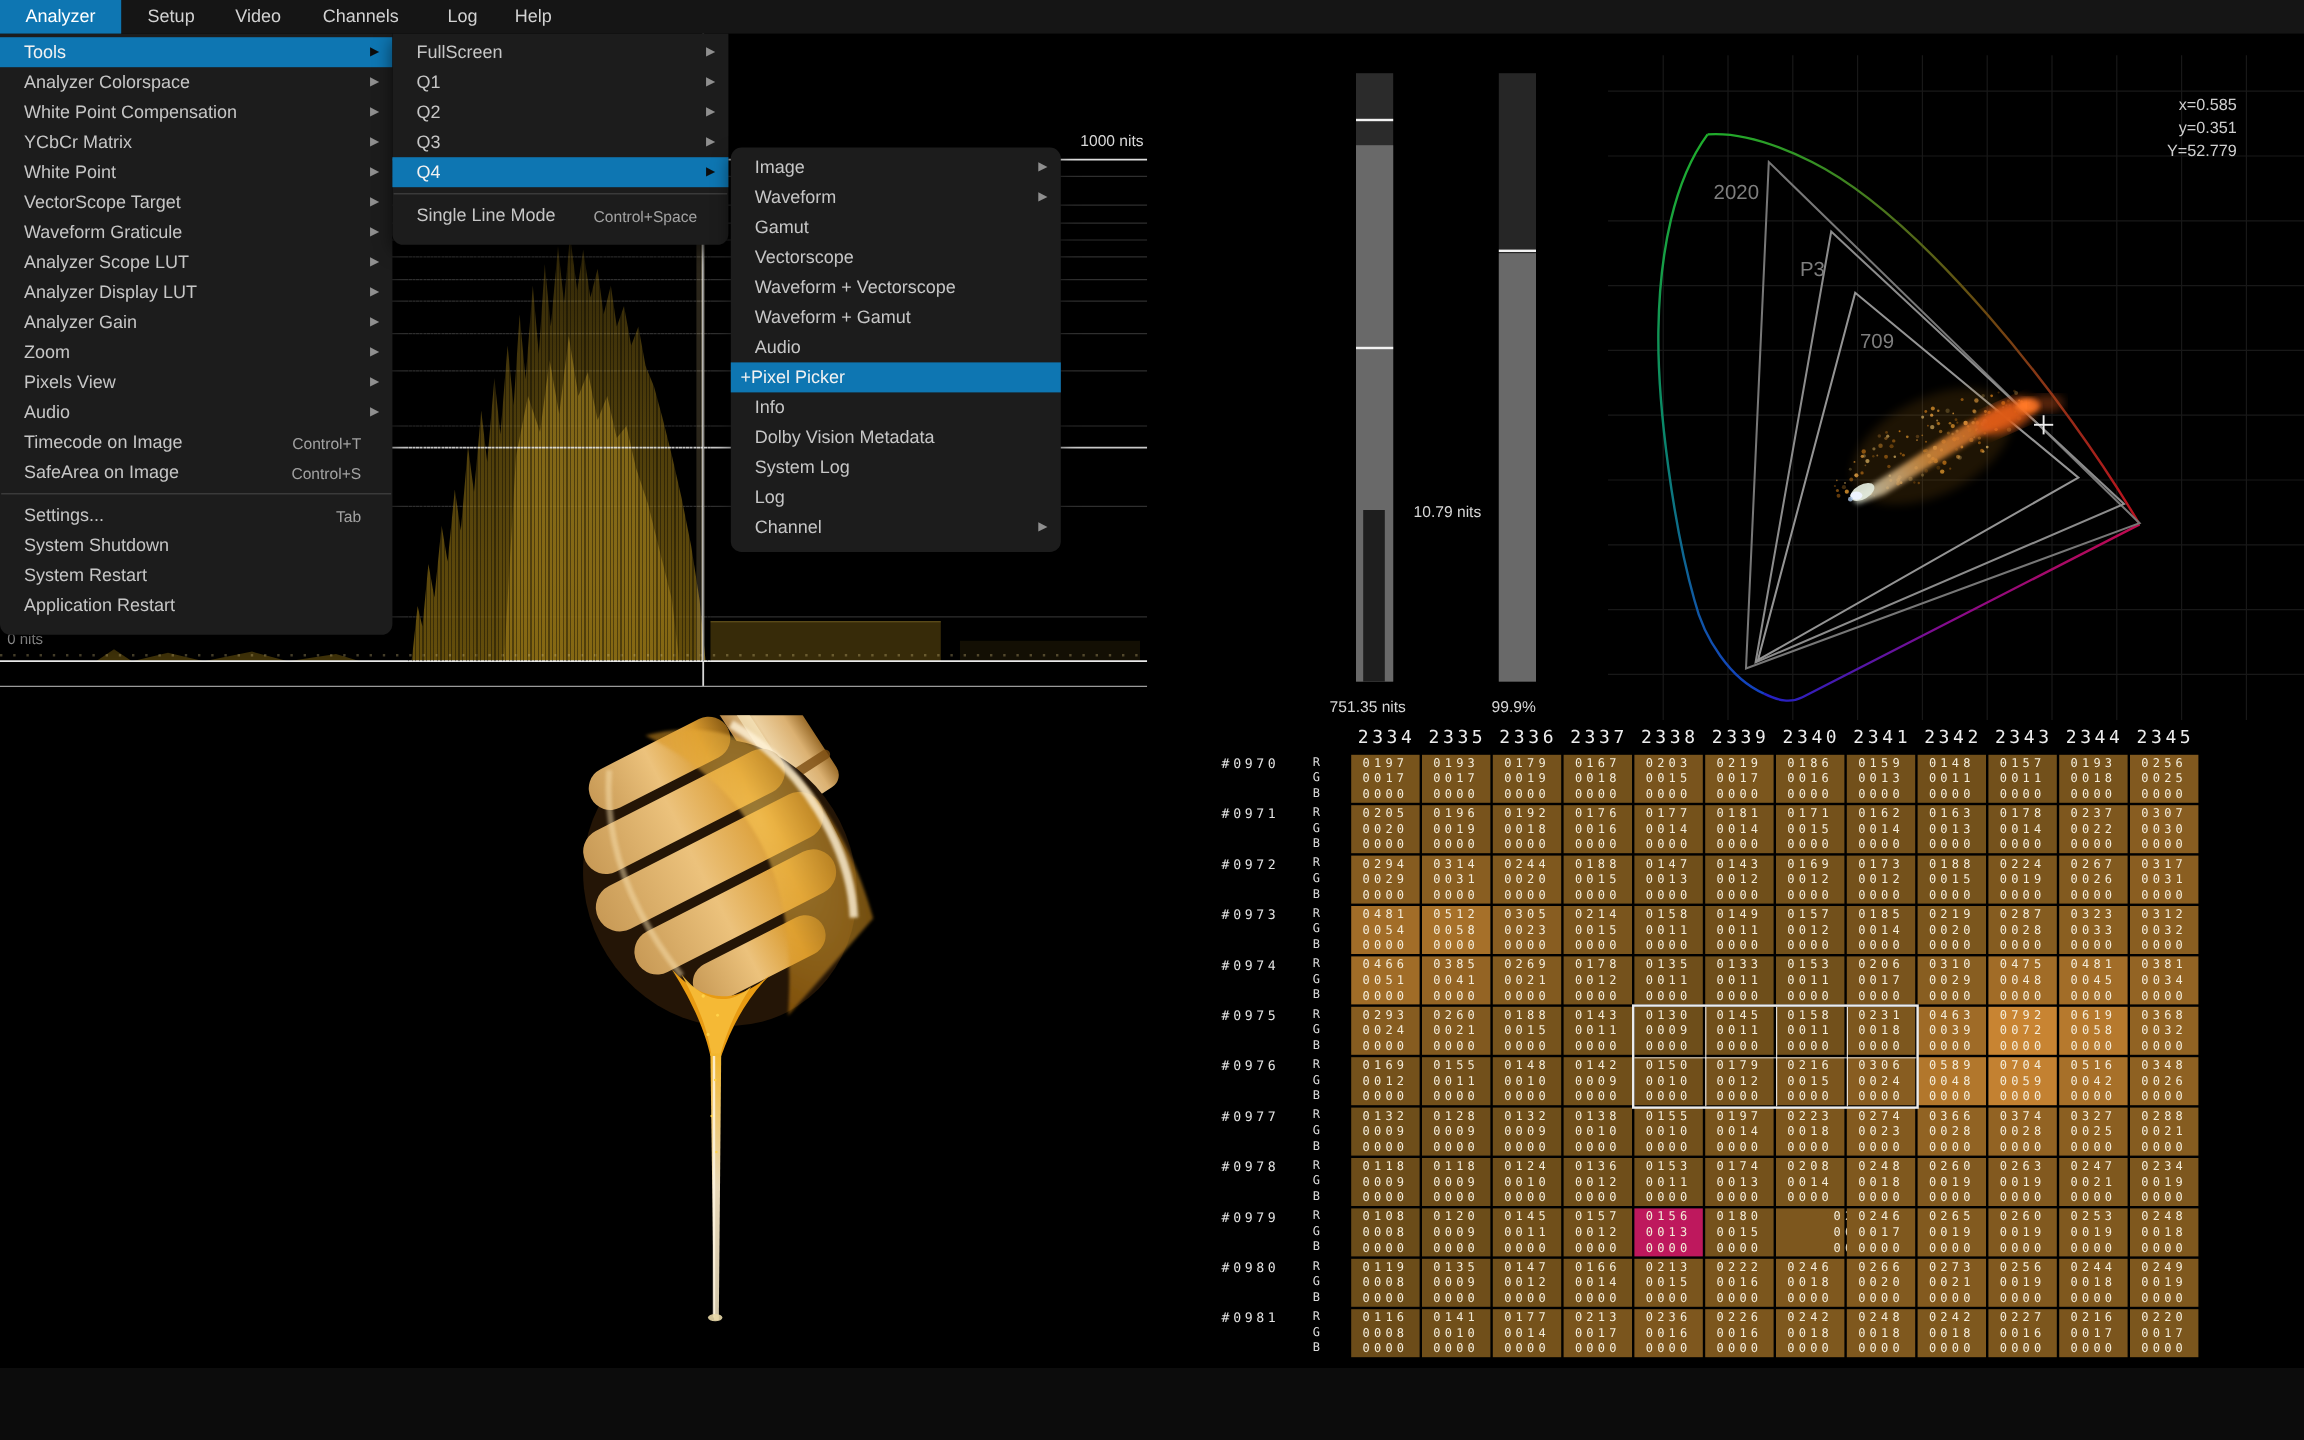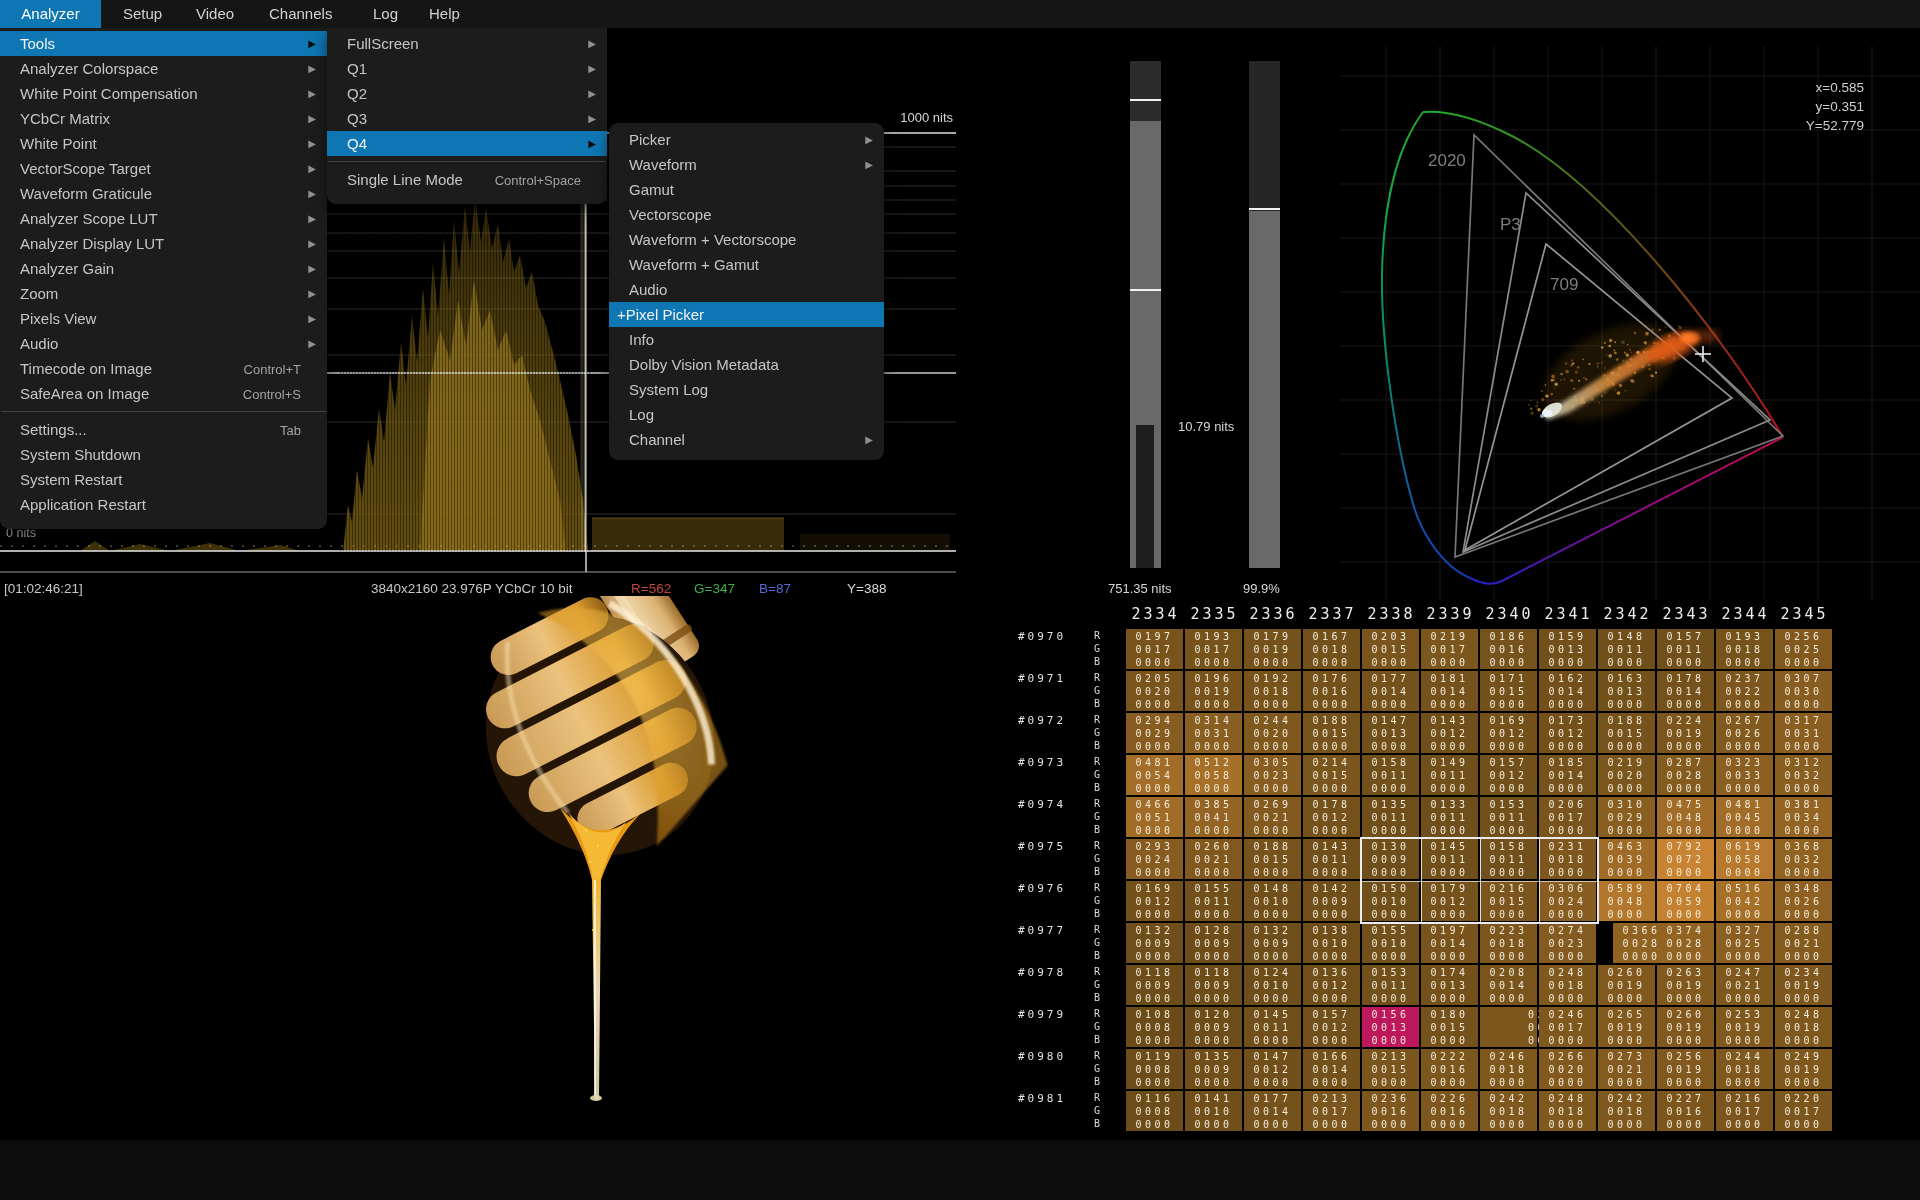--- a/index.html
+++ b/index.html
@@ -95,28 +95,20 @@
     <line x1="0" y1="551" x2="956" y2="551" stroke="#e9e9e9" stroke-width="1.5"></line>
 
     <line x1="0" y1="373" x2="956" y2="373" stroke="rgba(235,235,235,0.85)" stroke-width="1.3"></line>
     <line x1="586" y1="28" x2="586" y2="572" stroke="rgba(240,240,240,0.9)" stroke-width="1.5"></line>
     <line x1="0" y1="572" x2="956" y2="572" stroke="#9a9a9a" stroke-width="1"></line>
   </svg>
   <div class="abs" id="wf-striation"></div>
   <div class="abs wf-label" style="right:967px;top:110px;">1000 nits</div>
   <div class="abs wf-label" style="left:6px;top:526px;font-size:12.5px;color:#b9b9b9;">0 nits</div>
 
-  <div class="abs" id="status-bar" style="left:0;top:581px;width:956px;height:16px;z-index:4;">
-    <span style="left:4px;color:#c9c9c9;">[01:02:46:21]</span>
-    <span style="left:371px;color:#c9c9c9;">3840x2160 23.976P YCbCr 10 bit</span>
-    <span style="left:631px;color:#c0453a;">R=562</span>
-    <span style="left:694px;color:#3fae4a;">G=347</span>
-    <span style="left:759px;color:#5569d6;">B=87</span>
-    <span style="left:847px;color:#d9d9d9;">Y=388</span>
-  </div>
 
   <div>
     <div class="meter-track" style="left:1130px;top:61px;width:31px;height:507px;">
       <div class="meter-fill" style="top:60px;bottom:0;"></div>
       <div class="meter-line" style="top:38px;"></div>
       <div class="meter-line" style="top:228px;"></div>
       <div class="meter-inner" style="left:6px;right:7px;top:364px;bottom:0;"></div>
     </div>
     <div class="abs meter-cap" style="left:1178px;top:419px;text-align:right;">10.79 nits</div>
     <div class="abs meter-cap" style="left:1108px;top:581px;">751.35 nits</div>
@@ -541,21 +533,21 @@
       <div class="pg-rowlab" style="top: 324px;">#0977</div>
       <div class="pg-chan" style="top: 323px;">R<br>G<br>B</div>
       <div class="pg-cell" style="left: 110px; top: 323px; background: rgb(110, 78, 26);">0132<br>0009<br>0000</div>
       <div class="pg-cell" style="left: 169px; top: 323px; background: rgb(110, 77, 26);">0128<br>0009<br>0000</div>
       <div class="pg-cell" style="left: 228px; top: 323px; background: rgb(110, 78, 26);">0132<br>0009<br>0000</div>
       <div class="pg-cell" style="left: 287px; top: 323px; background: rgb(111, 78, 26);">0138<br>0010<br>0000</div>
       <div class="pg-cell" style="left: 346px; top: 323px; background: rgb(114, 80, 27);">0155<br>0010<br>0000</div>
       <div class="pg-cell" style="left: 405px; top: 323px; background: rgb(120, 84, 28);">0197<br>0014<br>0000</div>
       <div class="pg-cell" style="left: 464px; top: 323px; background: rgb(124, 86, 29);">0223<br>0018<br>0000</div>
       <div class="pg-cell" style="left: 523px; top: 323px; background: rgb(131, 90, 31);">0274<br>0023<br>0000</div>
-      <div class="pg-cell" style="left: 582px; top: 323px; background: rgb(145, 99, 35); margin-left: 15px;">0366<br>0028<br>0000</div>
+      <div class="pg-cell" style="left: 582px; top: 323px; background: rgb(145, 99, 35);">0366<br>0028<br>0000</div>
       <div class="pg-cell" style="left: 641px; top: 323px; background: rgb(146, 99, 35);">0374<br>0028<br>0000</div>
       <div class="pg-cell" style="left: 700px; top: 323px; background: rgb(139, 95, 33);">0327<br>0025<br>0000</div>
       <div class="pg-cell" style="left: 759px; top: 323px; background: rgb(133, 92, 32);">0288<br>0021<br>0000</div>
       <div class="pg-rowlab" style="top: 366px;">#0978</div>
       <div class="pg-chan" style="top: 365px;">R<br>G<br>B</div>
       <div class="pg-cell" style="left: 110px; top: 365px; background: rgb(108, 76, 25);">0118<br>0009<br>0000</div>
       <div class="pg-cell" style="left: 169px; top: 365px; background: rgb(108, 76, 25);">0118<br>0009<br>0000</div>
       <div class="pg-cell" style="left: 228px; top: 365px; background: rgb(109, 77, 25);">0124<br>0010<br>0000</div>
       <div class="pg-cell" style="left: 287px; top: 365px; background: rgb(111, 78, 26);">0136<br>0012<br>0000</div>
       <div class="pg-cell" style="left: 346px; top: 365px; background: rgb(113, 80, 27);">0153<br>0011<br>0000</div>
@@ -724,21 +716,21 @@
         <span class="arrow">▶</span>
       </div>
       <div class="msep"></div>
       <div class="mi">
         <span class="lbl">Single Line Mode</span>
         <span class="sc">Control+Space</span>
       </div>
     </div>
   <div class="abs menu" id="menu-q4" style="left:609px;top:123px;width:275px;border-radius:9px;padding-top:4px;padding-bottom:8px;">
       <div class="mi">
-        <span class="lbl">Picker</span>
+        <span class="lbl">Image</span>
         <span class="arrow">▶</span>
       </div>
       <div class="mi">
         <span class="lbl">Waveform</span>
         <span class="arrow">▶</span>
       </div>
       <div class="mi">
         <span class="lbl">Gamut</span>
       </div>
       <div class="mi">

